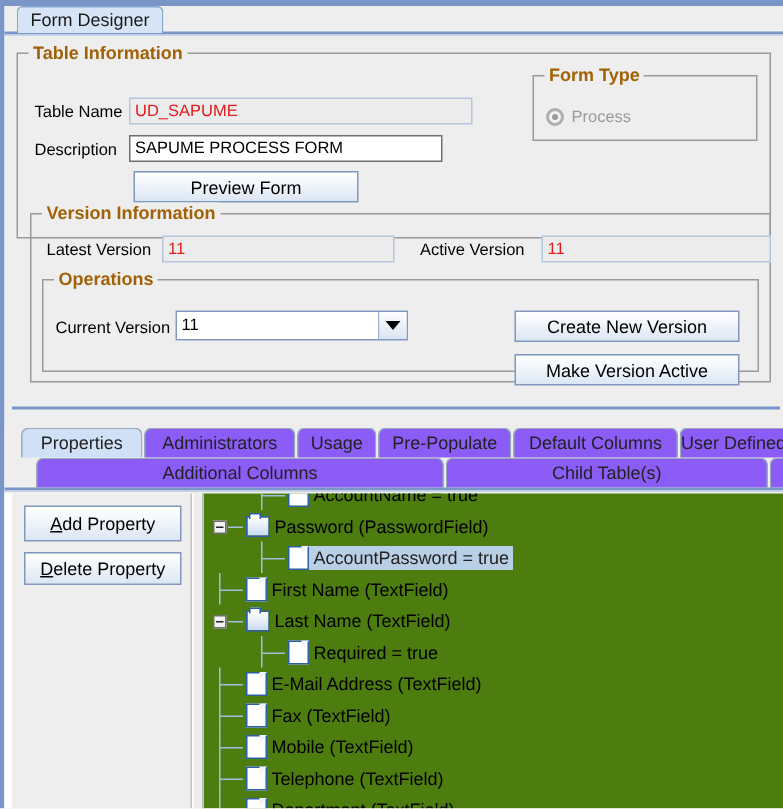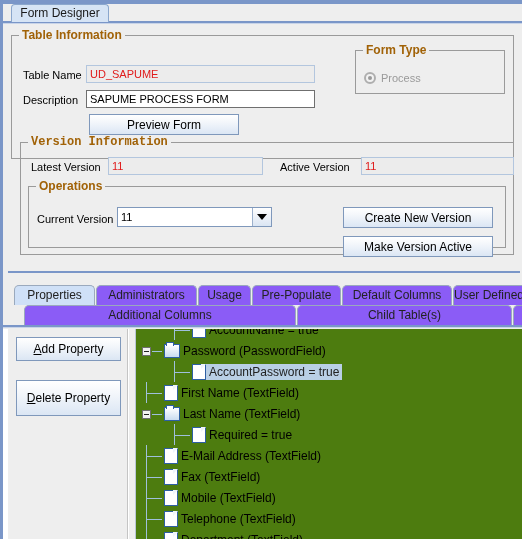--- a/index.html
+++ b/index.html
@@ -329,33 +329,33 @@
   <div class="content">
 
     <div class="group" style="left:8px; top:11px; width:503px; height:124px;">
       <div class="g-title">Table Information</div>
     </div>
 
     <div class="lbl" style="left:20px; top:44px;">Table Name</div>
     <div class="field-ro" style="left:83px; top:41px; width:229px; height:18px;">UD_SAPUME</div>
 
     <div class="lbl" style="left:20px; top:69px;">Description</div>
-    <div class="field-edit" style="left:83px; top:66px; width:229px; height:18px;">SAPUME PROCESS FORM</div>
+    <div class="field-edit" style="left:83px; top:66px; width:209px; height:18px;">SAPUME PROCESS FORM</div>
 
     <div class="btn" style="left:86px; top:90px; width:150px; height:21px;">Preview Form</div>
 
     <div class="group" style="left:352px; top:26px; width:150px; height:44px;">
       <div class="g-title">Form Type</div>
     </div>
     <div class="radio-row" style="left:361px; top:48px;">
       <span class="radio"></span>
       <span class="radio-lbl">Process</span>
     </div>
 
-    <div class="group" style="left:17px; top:118px; width:494px; height:113px;font-family:Liberation Mono, monospace;">
+    <div class="group" style="left:17px; top:118px; width:494px; height:113px;">
       <div class="g-title">Version Information</div>
     </div>
 
     <div class="lbl" style="left:28px; top:136px;">Latest Version</div>
     <div class="field-ro" style="left:105px; top:133px; width:155px; height:18px;">11</div>
 
     <div class="lbl" style="left:277px; top:136px;">Active Version</div>
     <div class="field-ro" style="left:358px; top:133px; width:153px; height:18px;">11</div>
 
     <div class="group" style="left:25px; top:162px; width:478px; height:62px;">
@@ -395,21 +395,21 @@
 
     <div class="tabline" style="top:40px;"></div>
     <div style="position:absolute;left:0;top:42px;width:519px;height:1px;background:#c8d4e8;"></div>
 
     <div class="pane-body">
 
       <div class="leftpanel">
         <div class="btn" style="left:8px; top:8px; width:105px; height:24px;">
           <span><span class="mn">A</span><span>dd Property</span></span>
         </div>
-        <div class="btn" style="left:8px; top:39px; width:105px; height:36px;margin-top:12px;">
+        <div class="btn" style="left:8px; top:39px; width:105px; height:22px;">
           <span><span class="mn">D</span><span>elete Property</span></span>
         </div>
       </div>
 
       <div class="splitbar"></div>
 
       <div class="treepanel">
         <div id="tree-host" style="position:relative; margin-top:-10px;">
             <div class="trow">
               <div class="vline" style="left: 38px; top: 0px; height: 21px;"></div>

